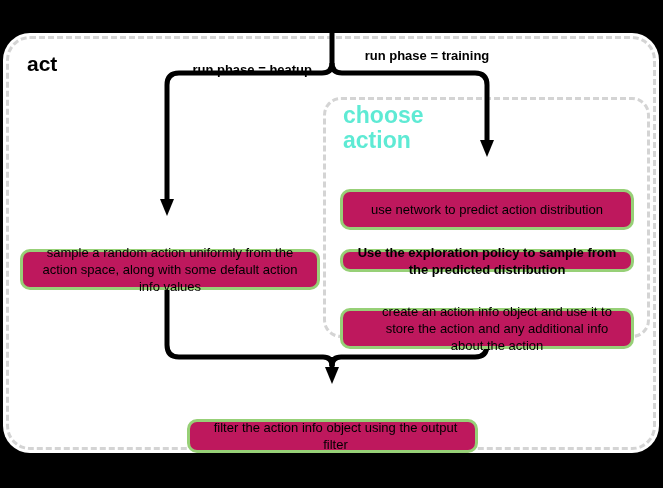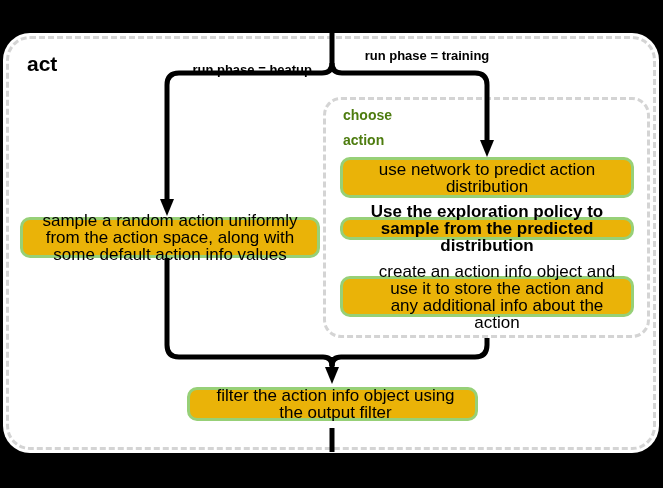--- a/index.html
+++ b/index.html
@@ -42,24 +42,24 @@
     width: 321px;
     height: 235px;
     background: #ffffff;
     border: 3px dashed #d4d4d4;
     border-radius: 18px;
   }
   #choose-title {
     position: absolute;
     left: 343px;
     top: 103px;
-    font-size: 14px;
+    font-size: 23px;
     font-weight: bold;
     line-height: 25px;
-    color: #4d7c0f;
+    color: #5eead4;
     white-space: pre-line;
   }
   .edge-label {
     position: absolute;
     font-size: 13px;
     font-weight: bold;
     color: #000000;
     background: transparent;
   }
   #label-heatup {
@@ -70,31 +70,32 @@
   }
   #label-training {
     left: 357px;
     top: 48px;
     width: 140px;
     text-align: center;
   }
   .node {
     position: absolute;
     box-sizing: border-box;
-    background: #eab308;
+    background: #be185d;
     border: 3px solid #97d077;
     border-radius: 10px;
     display: flex;
     align-items: center;
     justify-content: center;
     text-align: center;
-    font-size: 17px;
+    font-size: 13px;
     line-height: 17px;
     color: #000000;
     padding: 2px 12px;
+    margin-top: 32px;
   }
   #node-random  { left: 20px;  top: 217px; width: 300px; height: 41px; text-align: center; }
   #node-network { left: 340px; top: 157px; width: 294px; height: 41px; }
   #node-explore { left: 340px; top: 217px; width: 294px; height: 23px; font-weight: bold; }
   #node-info    { left: 340px; top: 276px; width: 294px; height: 41px; padding-left: 32px; }
   #node-filter  { left: 187px; top: 387px; width: 291px; height: 34px; padding-left: 18px; }
   #edges {
     position: absolute;
     left: 0;
     top: 0;

